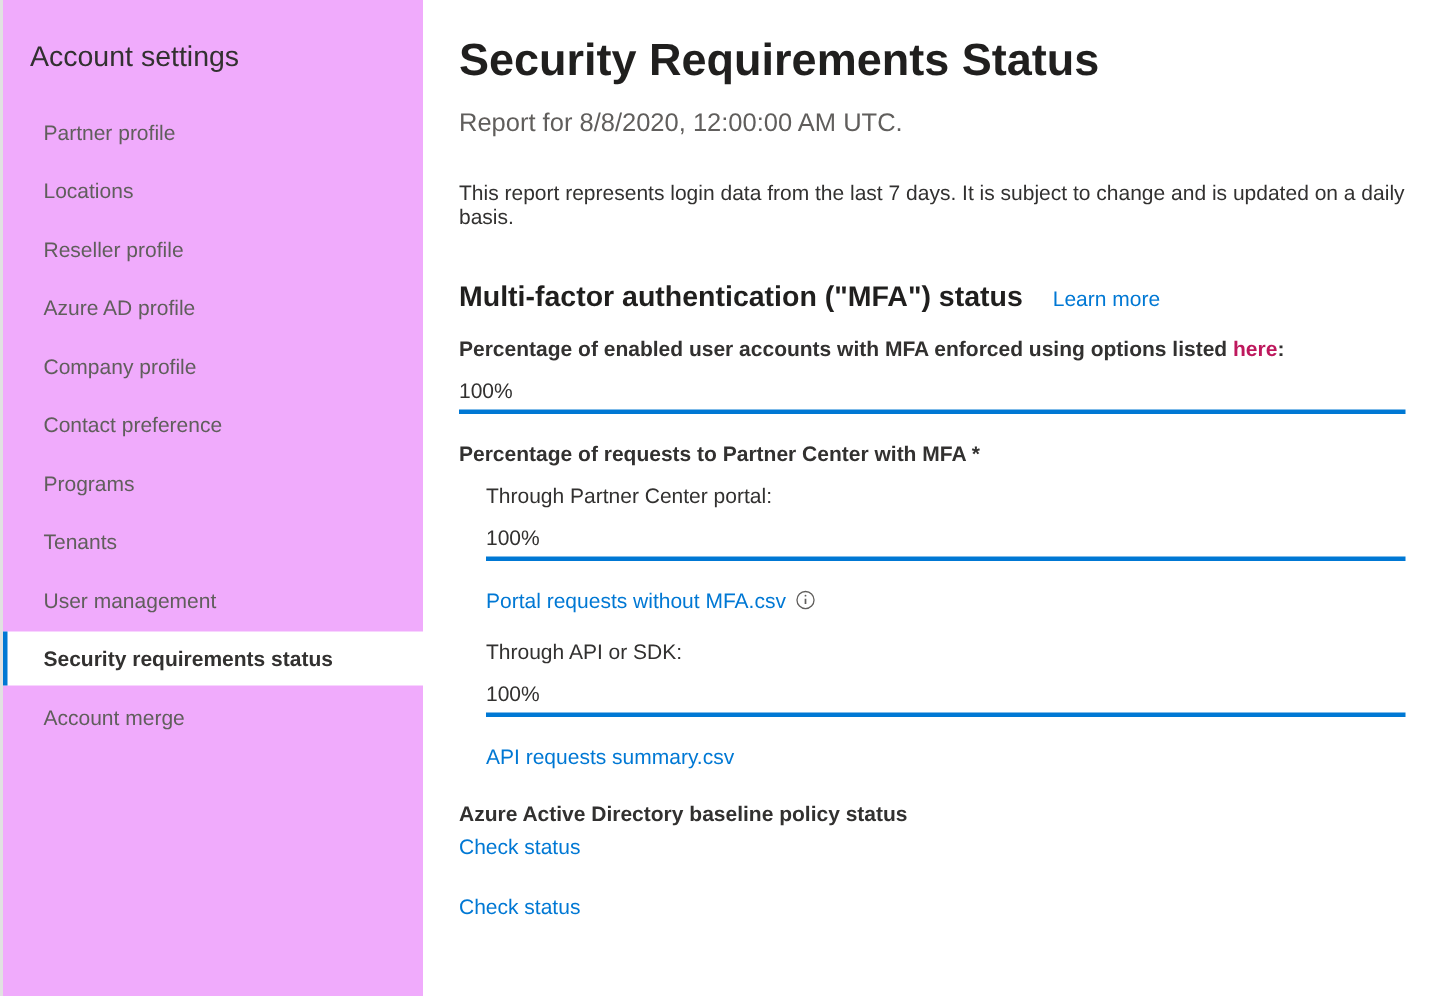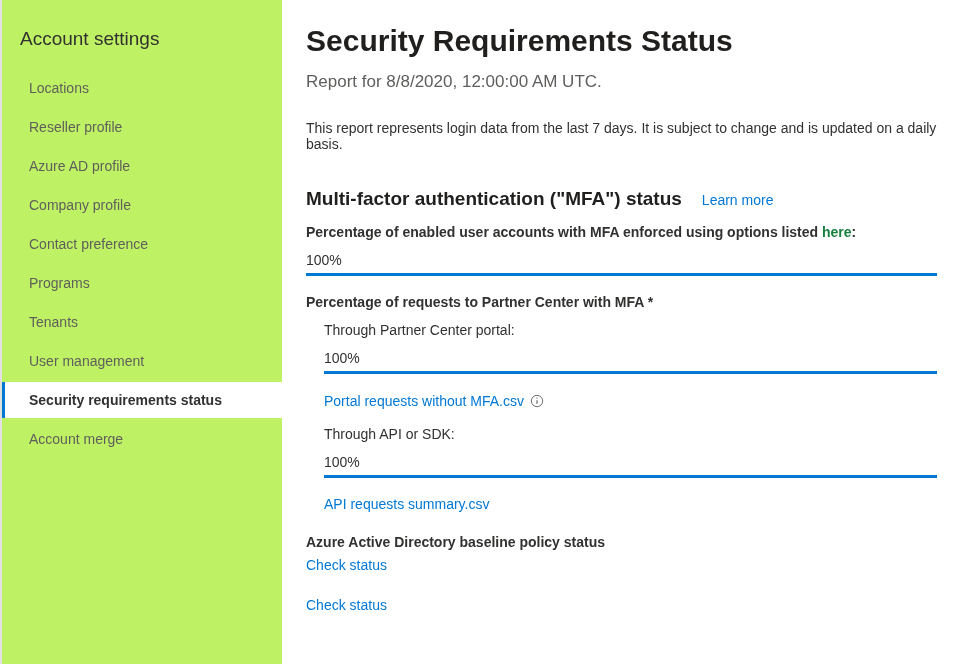--- a/index.html
+++ b/index.html
@@ -7,21 +7,21 @@
       font-family: "Segoe UI", -apple-system, BlinkMacSystemFont, sans-serif;
       background: #fff;
       color: #323130;
       display: flex;
       width: 969px;
       height: 664px;
       overflow: hidden;
     }
     .sidebar {
       width: 282px;
-      background: #bef264;
+      background: #f0abfc;
       border-left: 2px solid #e1e1e1;
       padding-top: 28px;
       flex-shrink: 0;
     }
     .sidebar-title {
       font-size: 19px;
       font-weight: 400;
       color: #323130;
       padding: 0 18px 20px 18px;
     }
@@ -76,21 +76,21 @@
       font-size: 14px;
       text-decoration: none;
       cursor: pointer;
     }
     .label-line {
       font-size: 14px;
       font-weight: 600;
       color: #323130;
       margin-bottom: 12px;
     }
-    .label-line .inline-link { font-weight: 600; color: #15803d; cursor: pointer; }
+    .label-line .inline-link { font-weight: 600; color: #be185d; cursor: pointer; }
     .indented { padding-left: 18px; }
     .sub-label {
       font-size: 14px;
       color: #323130;
       margin-bottom: 12px;
     }
     .progress-bar {
       height: 24px;
       border-bottom: 3px solid #0078d4;
       display: flex;
@@ -121,20 +121,21 @@
       font-weight: 600;
       color: #323130;
       margin-bottom: 6px;
     }
   </style>
 </head>
 <body>
 
 <nav class="sidebar">
   <h1 class="sidebar-title">Account settings</h1>
+  <div class="sidebar-item"><span>Partner profile</span></div>
   <div class="sidebar-item"><span>Locations</span></div>
   <div class="sidebar-item"><span>Reseller profile</span></div>
   <div class="sidebar-item"><span>Azure AD profile</span></div>
   <div class="sidebar-item"><span>Company profile</span></div>
   <div class="sidebar-item"><span>Contact preference</span></div>
   <div class="sidebar-item"><span>Programs</span></div>
   <div class="sidebar-item"><span>Tenants</span></div>
   <div class="sidebar-item"><span>User management</span></div>
   <div class="sidebar-item active"><span>Security requirements status</span></div>
   <div class="sidebar-item"><span>Account merge</span></div>

